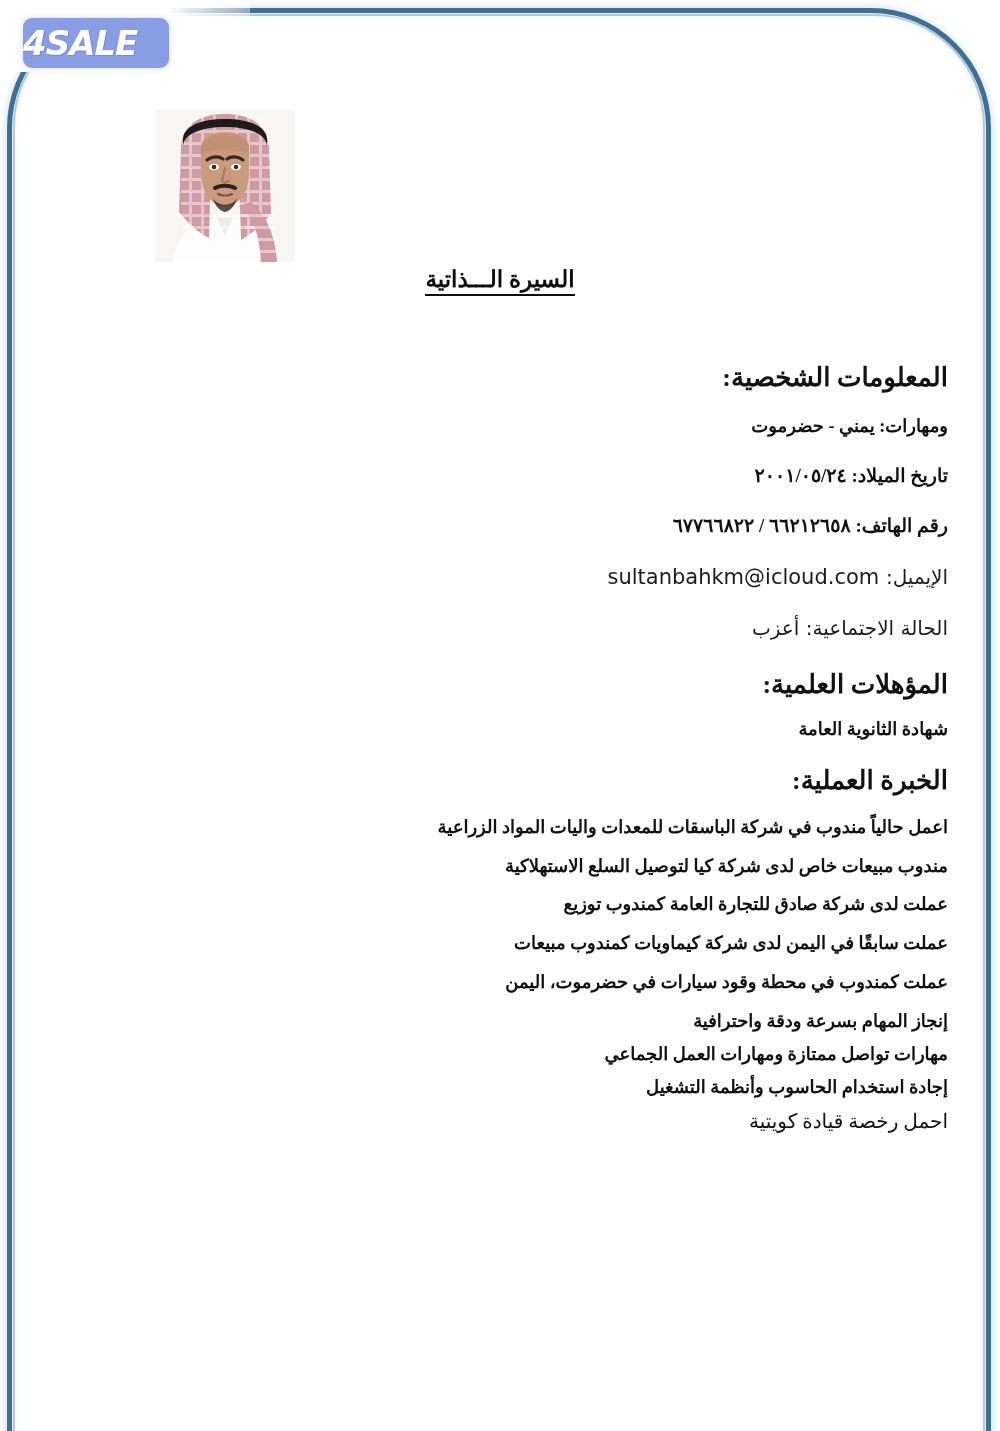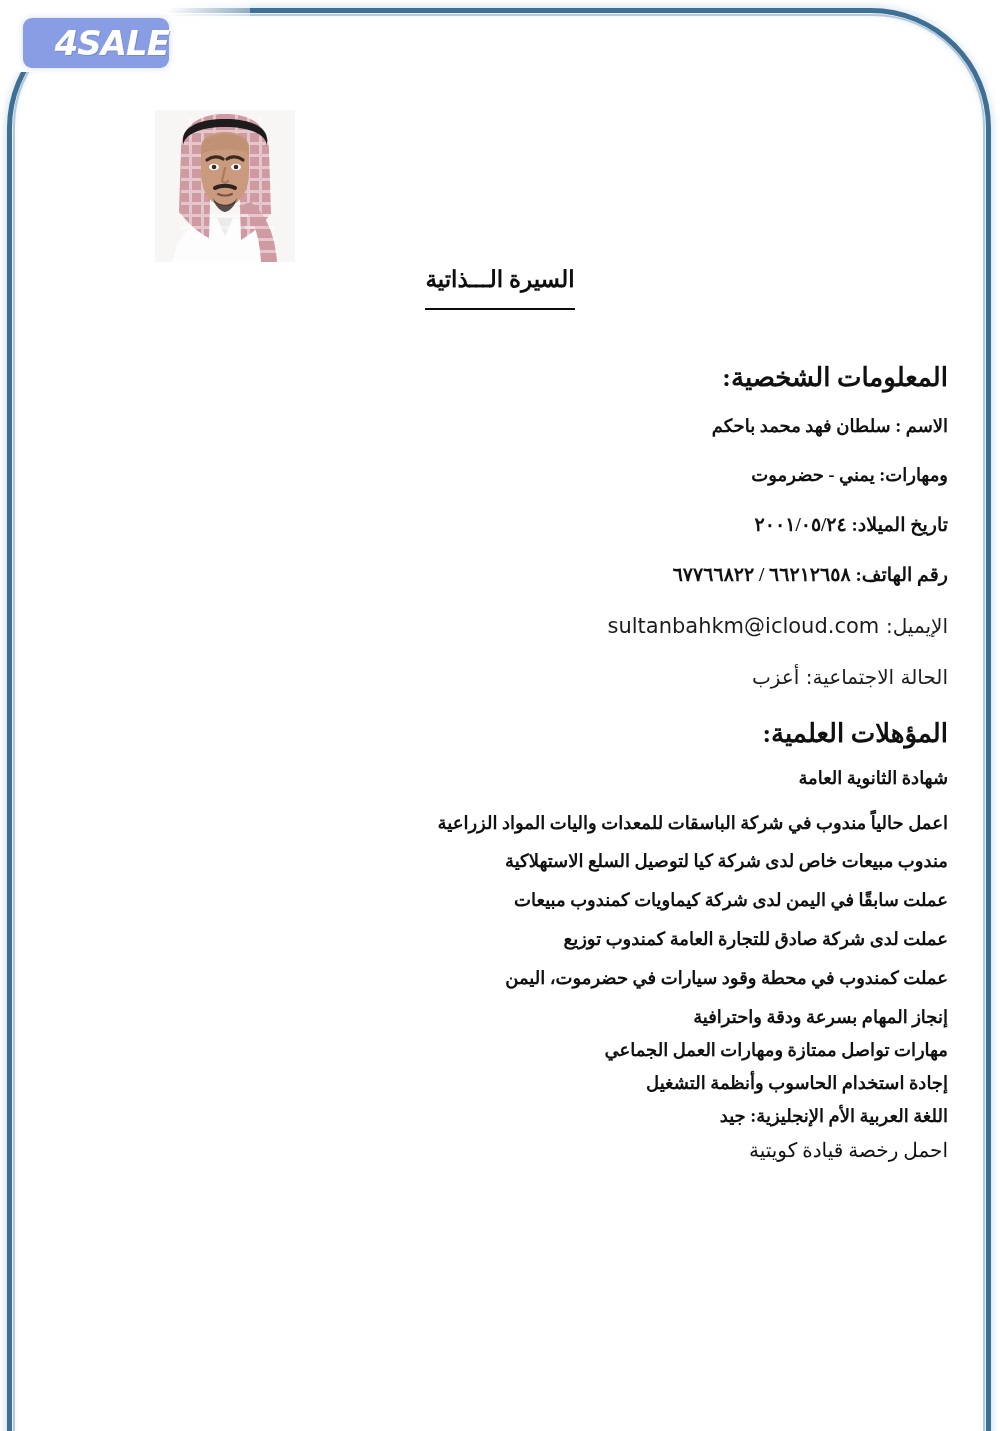--- a/index.html
+++ b/index.html
@@ -76,21 +76,21 @@
   .logo {
     position: absolute;
     left: 23px;
     top: 18px;
     width: 146px;
     height: 50px;
     background: #7f95e3;
     border-radius: 9px;
     display: flex;
     align-items: center;
-    justify-content: flex-start;
+    justify-content: flex-end;
     opacity: .92;
     box-shadow: 0 0 6px rgba(120,140,220,.35);
   }
   .logo-text {
     font-family: "DejaVu Sans", sans-serif;
     font-weight: 700;
     font-style: italic;
     font-size: 34px;
     letter-spacing: -1px;
     color: #ffffff;
@@ -118,21 +118,21 @@
     top: 266px;
     width: 1000px;
     text-align: center;
     font-size: 23px;
     font-weight: 700;
     color: #0d0d0d;
     letter-spacing: 0;
   }
   .doc-title span {
     border-bottom: 2px solid #0d0d0d;
-    padding-bottom: 16px;
+    padding-bottom: 2px;
   }
 
   
   .body-block {
     position: absolute;
     right: 52px;
     top: 352px;
     width: 860px;
     text-align: right;
     direction: rtl;
@@ -257,41 +257,40 @@
   </div>
 
   <div class="doc-title">
     <span>السيرة الـــذاتية</span>
   </div>
 
   <div class="body-block">
 
     <div class="sec-head">المعلومات الشخصية:</div>
 
-    <div class="line line-sm gap-lg">الاسم : سلطان فهد محمد باحكم</div>
     <div class="line line-sm gap-lg">ومهارات: يمني - حضرموت</div>
     <div class="line line-num gap-lg">تاريخ الميلاد: ٢٠٠١/٠٥/٢٤</div>
     <div class="line line-num gap-lg">رقم الهاتف: ٦٦٢١٢٦٥٨ / ٦٧٧٦٦٨٢٢</div>
 
     <div class="line line-light gap-lg">
       <span class="line-light-ar">الإيميل:</span>
       <span>sultanbahkm@icloud.com</span>
     </div>
 
     <div class="line line-light-ar gap-lg">الحالة الاجتماعية: أعزب</div>
 
     <div class="sec-head" style="margin-bottom:20px;">المؤهلات العلمية:</div>
     <div class="line line-sm gap-md">شهادة الثانوية العامة</div>
 
+    <div class="sec-head" style="margin-bottom:22px;">الخبرة العملية:</div>
     <div class="line line-sm gap-sm">اعمل حالياً مندوب في شركة الباسقات للمعدات واليات المواد الزراعية</div>
     <div class="line line-sm gap-sm">مندوب مبيعات خاص لدى شركة كيا لتوصيل السلع الاستهلاكية</div>
+    <div class="line line-sm gap-sm">عملت لدى شركة صادق للتجارة العامة كمندوب توزيع</div>
     <div class="line line-sm gap-sm">عملت سابقًا في اليمن لدى شركة كيماويات كمندوب مبيعات</div>
-    <div class="line line-sm gap-sm">عملت لدى شركة صادق للتجارة العامة كمندوب توزيع</div>
     <div class="line line-sm gap-sm">عملت كمندوب في محطة وقود سيارات في حضرموت، اليمن</div>
 
     <div class="line line-sm gap-xs">إنجاز المهام بسرعة ودقة واحترافية</div>
     <div class="line line-sm gap-xs">مهارات تواصل ممتازة ومهارات العمل الجماعي</div>
     <div class="line line-sm gap-xs">إجادة استخدام الحاسوب وأنظمة التشغيل</div>
-    <div class="line line-sm gap-xs">اللغة العربية الأم الإنجليزية: جيد</div>
     <div class="line line-thin-serif">احمل رخصة قيادة كويتية</div>
 
   </div>
 </div>
 
 </body></html>

